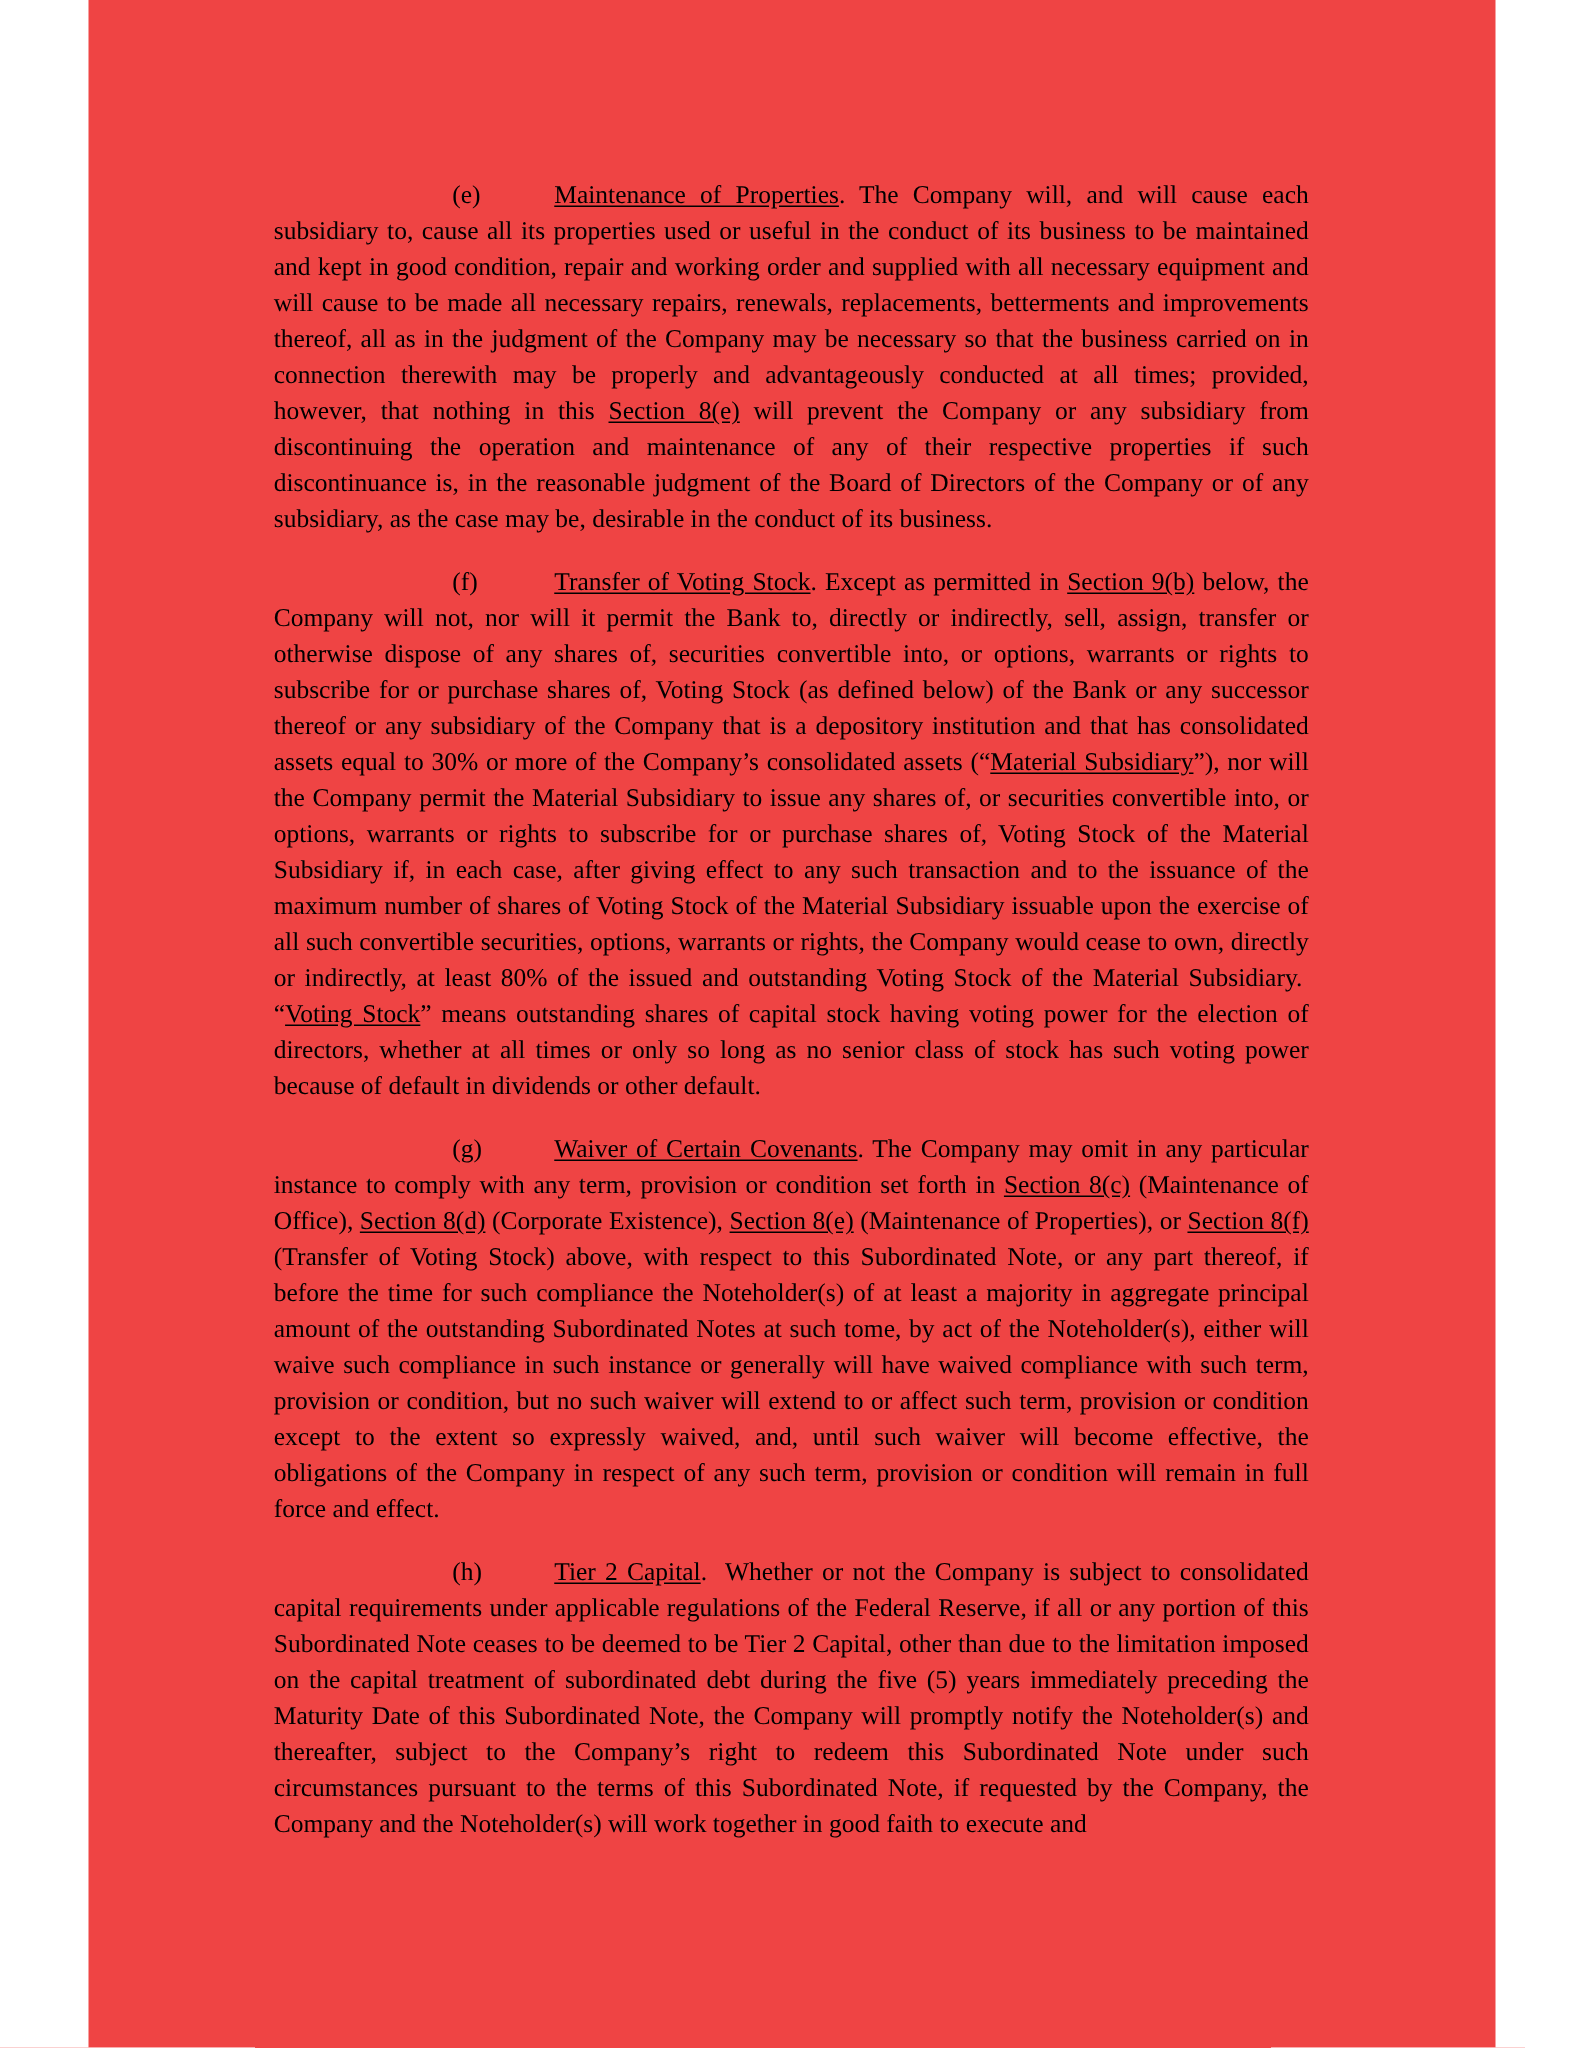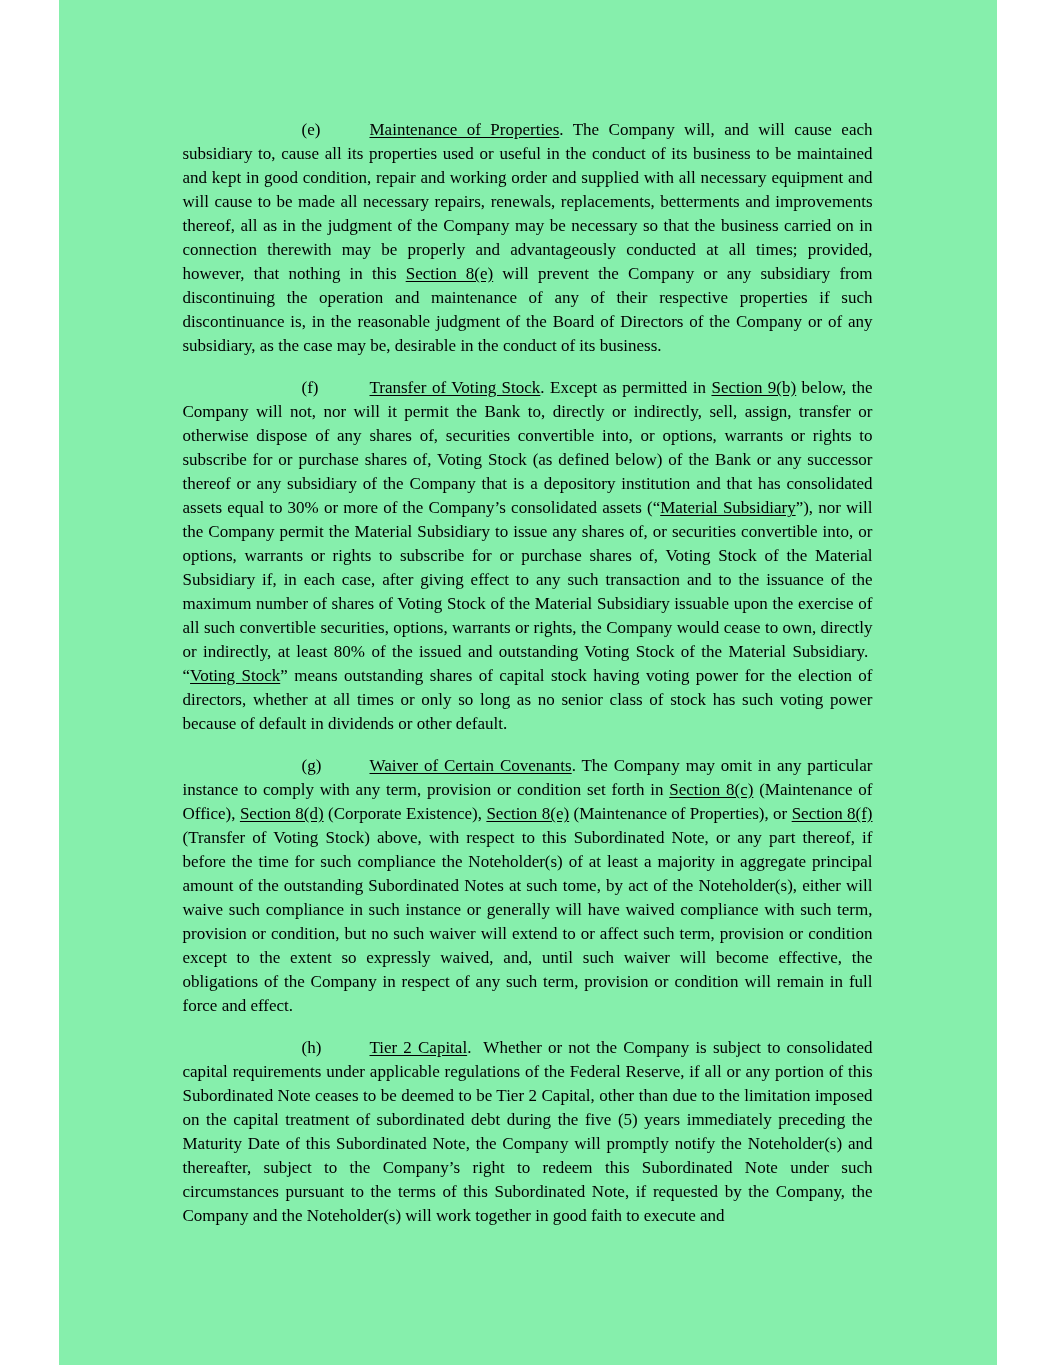--- a/index.html
+++ b/index.html
@@ -1,21 +1,21 @@
 <!DOCTYPE html>
 <html><head>
 <meta charset="utf-8">
 <style>
   * { margin: 0; padding: 0; box-sizing: border-box; }
   html, body { background: #ffffff; }
   .page {
     position: relative;
     width: 938px;
     height: 1365px;
-    background: #86efac;
+    background: #ef4444;
     overflow: hidden;
     margin: 0 auto;
     font-family: "Liberation Serif", "DejaVu Serif", serif;
     color: #000000;
   }
   .content {
     position: absolute;
     top: 118px;
     left: 124px;
     right: 124px;

